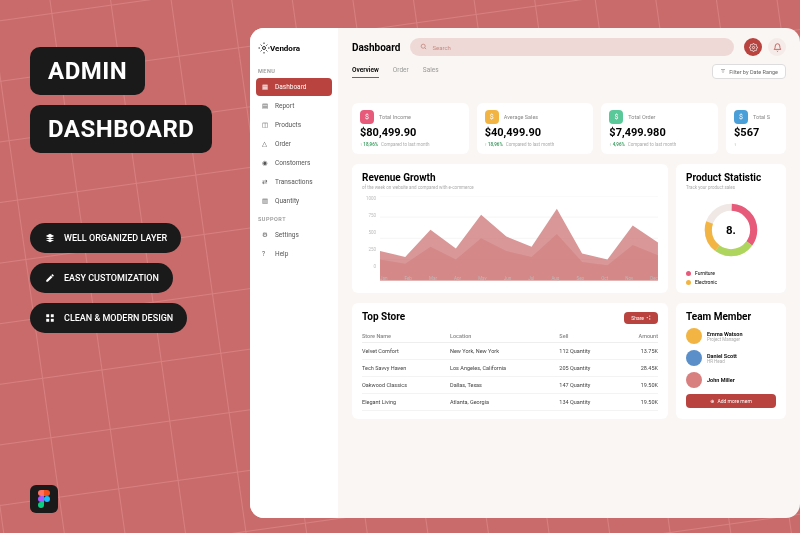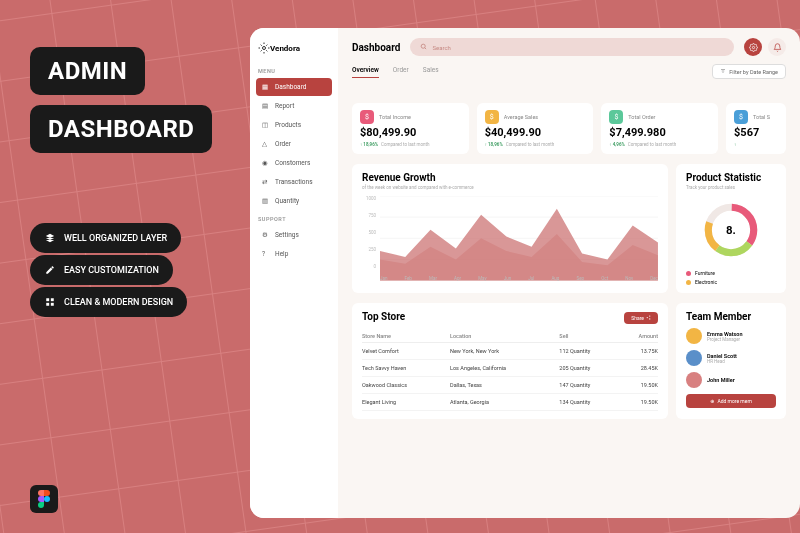--- a/index.html
+++ b/index.html
@@ -1,21 +1,21 @@
 <!DOCTYPE html>
 <html><head>
 <meta charset="utf-8">
 <style>
 *{margin:0;padding:0;box-sizing:border-box;font-family:-apple-system,BlinkMacSystemFont,'Segoe UI',Roboto,sans-serif}
 body{width:800px;height:533px;background:#c96b6b;position:relative;overflow:hidden}
 .grid-bg{position:absolute;inset:0;background-image:linear-gradient(#d88080 1px,transparent 1px),linear-gradient(90deg,#d88080 1px,transparent 1px);background-size:60px 60px;background-position:-10px -20px;transform:rotate(-8deg);transform-origin:center;width:150%;height:150%;left:-25%;top:-25%}
 .promo{position:absolute;left:30px;top:47px;z-index:2}
 .promo h1{background:#1a1a1a;color:#fff;font-size:24px;font-weight:700;padding:10px 18px;border-radius:10px;display:inline-block;margin-bottom:10px;letter-spacing:.5px}
 .promo .pills{margin-top:60px}
-.pill{background:#1a1a1a;color:#fff;font-size:9px;font-weight:500;padding:9px 14px;border-radius:20px;display:flex;align-items:center;gap:8px;margin-bottom:2px;width:fit-content}
+.pill{background:#1a1a1a;color:#fff;font-size:9px;font-weight:500;padding:9px 14px;border-radius:20px;display:flex;align-items:center;gap:8px;margin-bottom:10px;width:fit-content}
 .pill-icon{width:12px;height:12px;display:flex;align-items:center;justify-content:center}
 .figma-badge{position:absolute;left:30px;bottom:20px;width:28px;height:28px;background:#1a1a1a;border-radius:6px;display:flex;align-items:center;justify-content:center;z-index:2}
 .dashboard{position:absolute;right:0;top:28px;width:550px;height:490px;background:#faf6f3;border-radius:14px;overflow:hidden;z-index:1;display:flex}
 .sidebar{width:88px;background:#fff;padding:10px 6px;font-size:6.5px}
 .brand{display:flex;align-items:center;padding:4px 2px;margin-bottom:10px}
 .brand-icon{width:12px;height:12px}
 .brand-name{font-weight:700;font-size:8px}
 .menu-label{font-size:5.5px;color:#999;font-weight:600;letter-spacing:.5px;margin:6px 2px 4px}
 .menu-item{display:flex;align-items:center;gap:5px;padding:5px 6px;border-radius:4px;color:#555;cursor:pointer;margin-bottom:1px}
 .menu-item.active{background:#b8433f;color:#fff}

